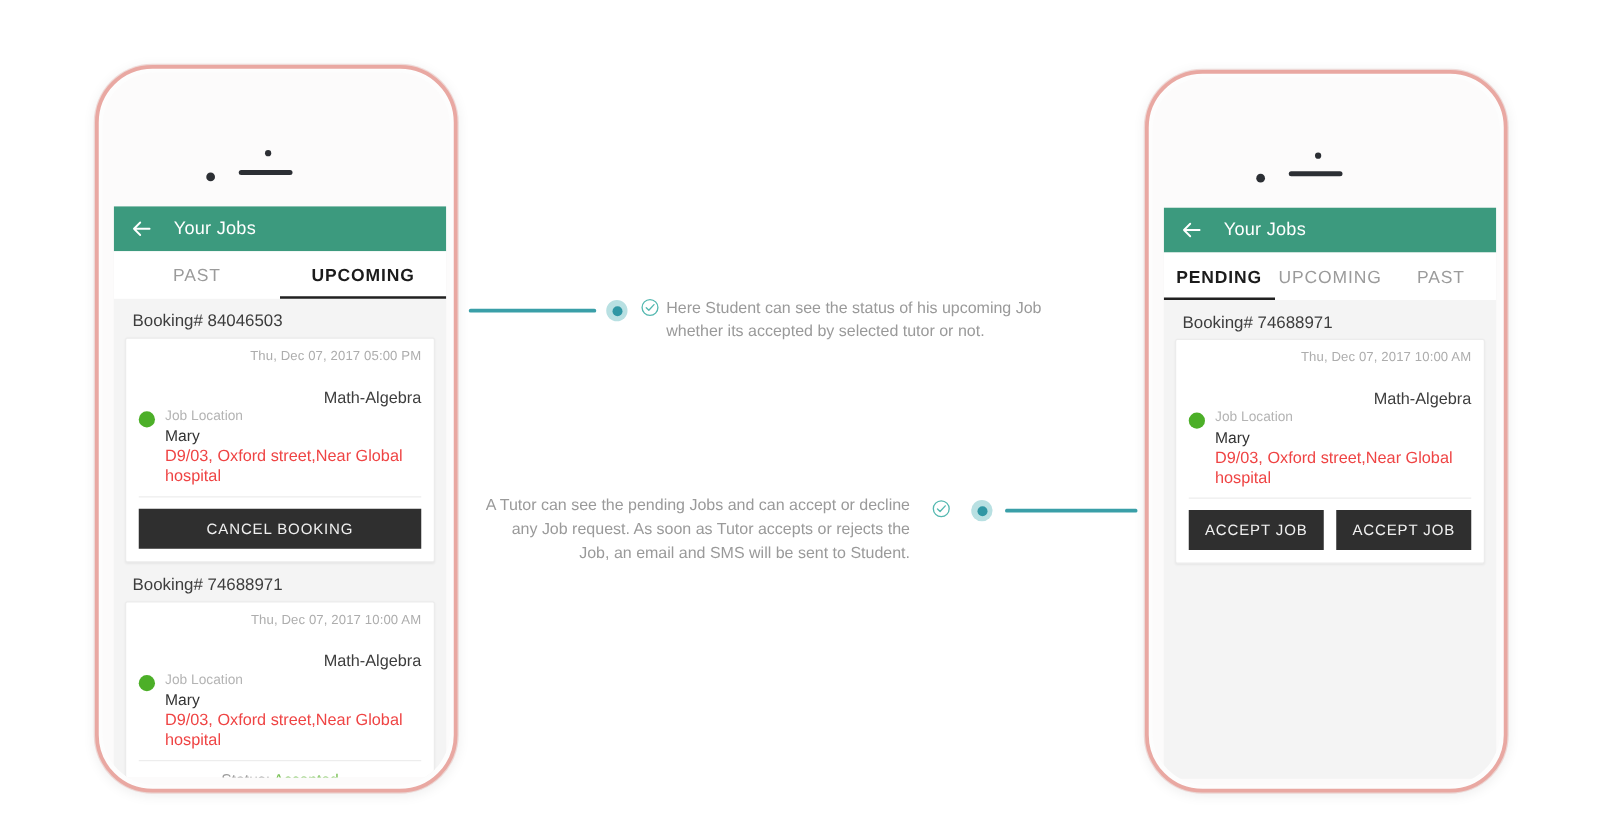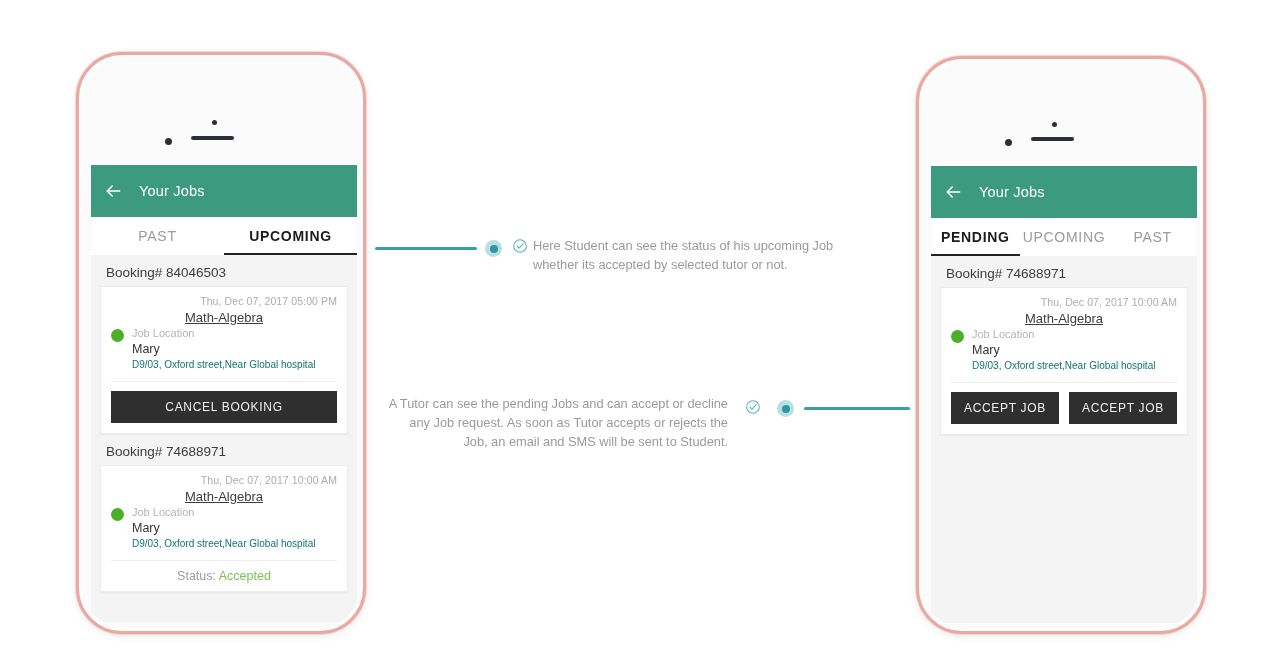--- a/index.html
+++ b/index.html
@@ -55,21 +55,21 @@
 
   
   .screen {
     position: absolute;
     background: #f4f4f4;
     overflow: hidden;
   }
 
   .appbar {
     background: #3c9a7e;
-    height: 52px;
+    height: 36px;
     display: flex;
     align-items: center;
     padding-left: 12px;
     box-sizing: border-box;
   }
   .appbar-back {
     width: 20px; height: 20px;
     flex: none;
     margin-right: 16px;
   }
@@ -123,25 +123,24 @@
     padding: 8px 10px 0 10px;
     box-sizing: border-box;
   }
   .card-date {
     text-align: right;
     color: #adadad;
     font-size: 10.5px;
     letter-spacing: 0.1px;
   }
   .card-subject {
-    text-align: center;
+    text-align: right;
     color: #3d3d3d;
     font-size: 13px;
-    margin-top: 3px;
-    text-decoration: underline;
+    margin-top: 19px;
   }
   .loc-row {
     display: flex;
     align-items: flex-start;
     margin-top: 1px;
   }
   .loc-dot {
     width: 13px; height: 13px;
     border-radius: 50%;
     background: #4caf28;
@@ -154,22 +153,22 @@
     color: #b4b4b4;
     font-size: 11px;
     line-height: 15px;
   }
   .loc-name {
     color: #333333;
     font-size: 12.5px;
     line-height: 16px;
   }
   .loc-addr {
-    color: #0f766e;
-    font-size: 10px;
+    color: #ef4444;
+    font-size: 13px;
     line-height: 16px;
   }
   .card-sep {
     border-top: 1px solid #ededed;
     margin-top: 8px;
   }
   .btn-dark {
     background: #2f2f2f;
     color: #f0f0f0;
     font-size: 12px;

